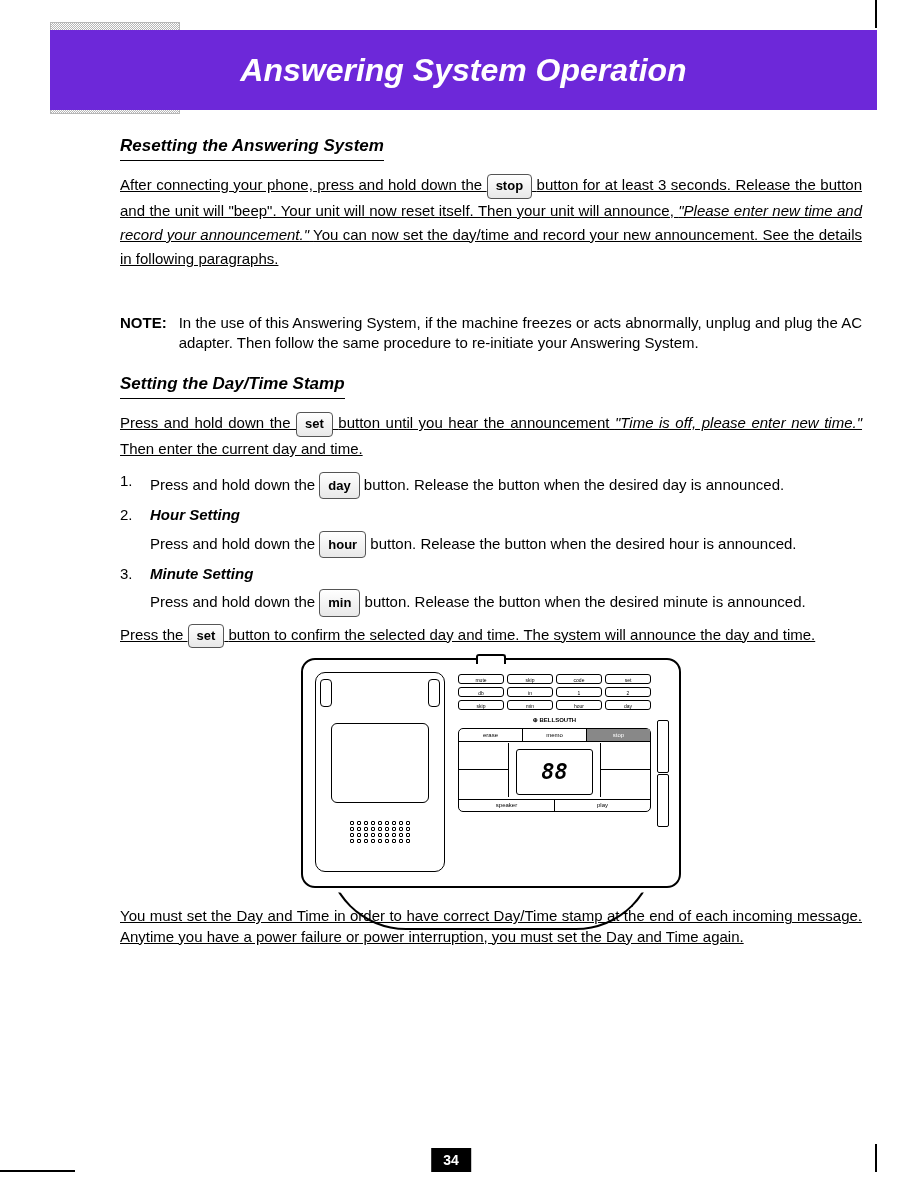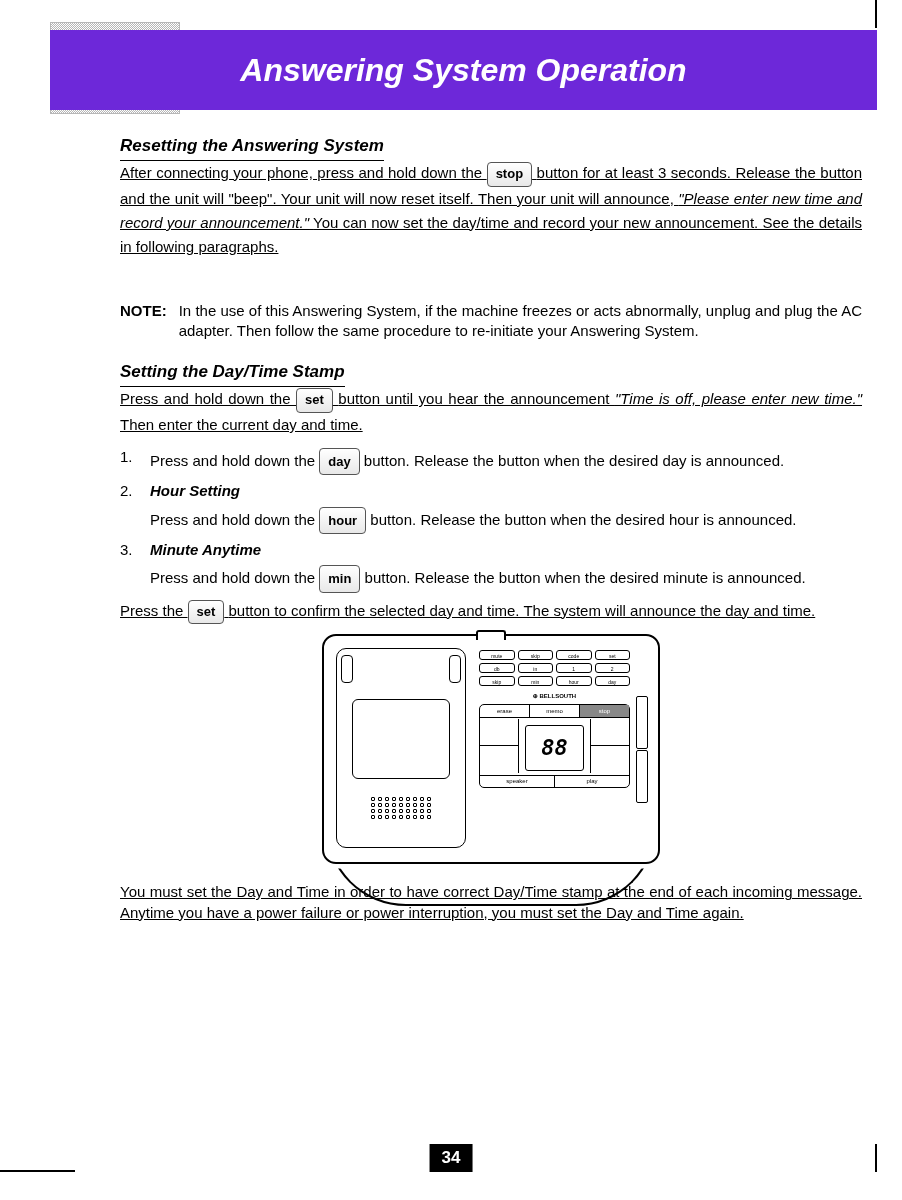--- a/index.html
+++ b/index.html
@@ -56,20 +56,21 @@
       font-size: 15px;
       line-height: 1.35;
     }
 
     .section-heading {
       font-style: italic;
       font-weight: bold;
       font-size: 17px;
       border-bottom: 1px solid #000;
       padding-bottom: 2px;
+      margin-bottom: 12px;
       display: inline-block;
     }
 
     .para {
       text-align: justify;
       margin-bottom: 10px;
       text-decoration: underline;
     }
     .para-loose { line-height: 1.6; }
 
@@ -105,21 +106,21 @@
     .list-body { flex: 1; text-align: justify; }
     .list-title { font-weight: bold; font-style: italic; display: block; margin-bottom: 4px; }
     .list-text { line-height: 1.8; }
 
     .device-figure {
       display: flex;
       justify-content: center;
       margin: 8px 0 18px 0;
     }
     .device {
-      width: 338px;
+      width: 380px;
       height: 230px;
       border: 2px solid #000;
       border-radius: 14px;
       position: relative;
       background: #fff;
     }
     .device-tab {
       position: absolute;
       top: -6px; left: 50%;
       transform: translateX(-50%);
@@ -243,21 +244,21 @@
 
     .page-num {
       position: absolute;
       bottom: 28px;
       left: 50%;
       transform: translateX(-50%);
       background: #000;
       color: #fff;
       font-weight: bold;
       padding: 4px 12px;
-      font-size: 17px;
+      font-size: 14px;
     }
     .sect2 { margin-top: 20px; }
   </style>
 </head>
 <body>
 
 <div class="page-frame">
   <div class="crop-top"></div>
 
   <div class="texture-box"></div>
@@ -311,21 +312,21 @@
             <span>Press and hold down the </span>
             <span class="btn-inline">hour</span>
             <span> button. Release the button when the desired hour is announced.</span>
           </span>
         </div>
       </div>
 
       <div class="list-item">
         <div class="list-num">3.</div>
         <div class="list-body">
-          <span class="list-title">Minute Anytime</span>
+          <span class="list-title">Minute Setting</span>
           <span class="list-text">
             <span>Press and hold down the </span>
             <span class="btn-inline">min</span>
             <span> button. Release the button when the desired minute is announced.</span>
           </span>
         </div>
       </div>
 
       <p class="para para-loose" style="">
         <span>Press the </span>

